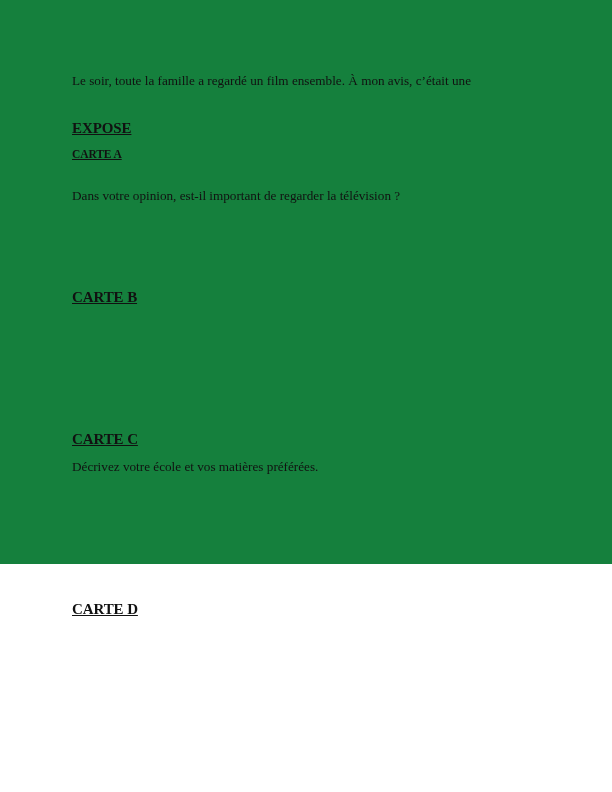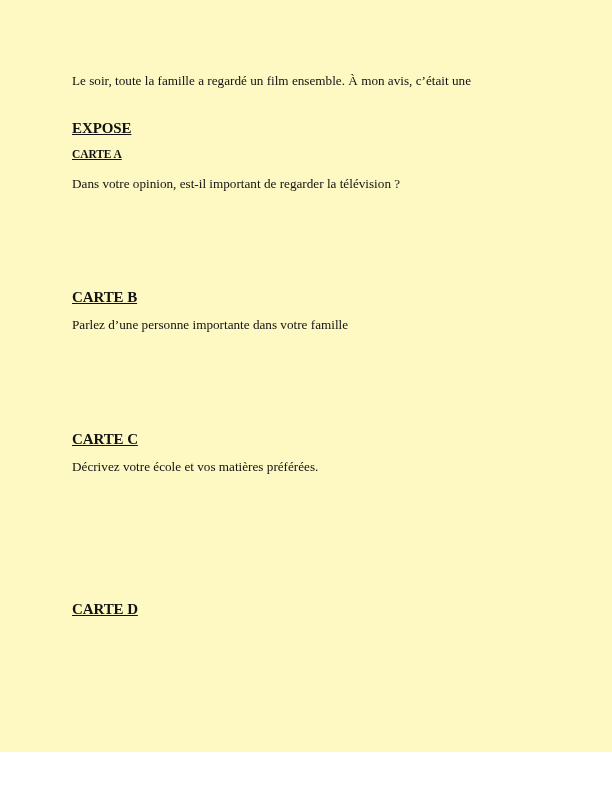--- a/index.html
+++ b/index.html
@@ -11,22 +11,22 @@
       width: 612px;
       height: 792px;
       position: relative;
       overflow: hidden;
       font-family: "Liberation Serif", "DejaVu Serif", serif;
       color: #111111;
     }
     .page {
       position: absolute;
       left: 0; top: 0;
-      width: 612px; height: 752px;
-      background: #fef9c3;
+      width: 612px; height: 564px;
+      background: #15803d;
     }
     .para {
       position: absolute;
       left: 72px;
       width: 470px;
       font-size: 13.2px;
       line-height: 16px;
       margin: 0;
     }
     .heading {
@@ -50,23 +50,22 @@
 
 <div class="page">
 
   <p class="para" style="top:73px;">
     <span>Le soir, toute la famille a regardé un film ensemble. À mon avis, c’était une</span><br>
   </p>
 
   <p class="heading" style="top:122px;">EXPOSE</p>
 
   <p class="heading lg" style="top:148px;">CARTE A</p>
-  <p class="para" style="top:176px;">Dans votre opinion, est-il important de regarder la télévision ?</p>
+  <p class="para" style="top:188px;">Dans votre opinion, est-il important de regarder la télévision ?</p>
 
   <p class="heading" style="top:291px;">CARTE B</p>
-  <p class="para" style="top:317px;">Parlez d’une personne importante dans votre famille</p>
 
   <p class="heading" style="top:433px;">CARTE C</p>
   <p class="para" style="top:459px;">Décrivez votre école et vos matières préférées.</p>
 
   <p class="heading" style="top:603px;">CARTE D</p>
 
 </div>
 
 </body></html>

